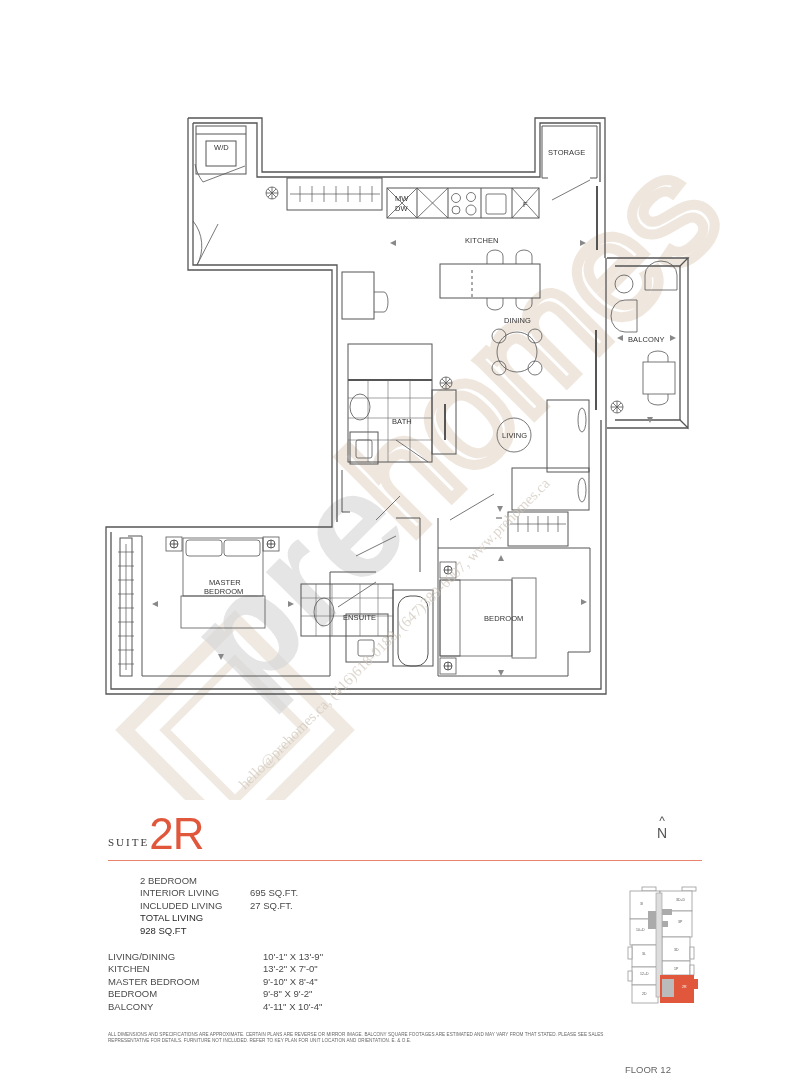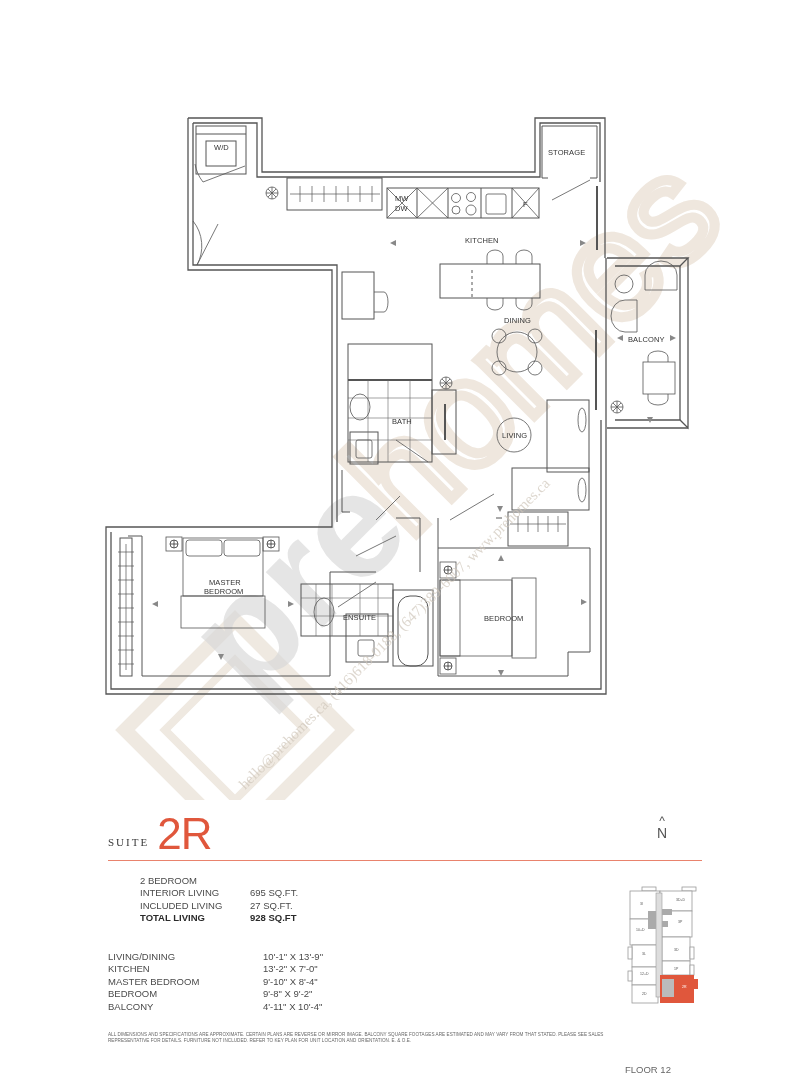--- a/index.html
+++ b/index.html
@@ -2,31 +2,31 @@
 <html><head>
 <meta charset="utf-8">
 <style>
   html, body { margin:0; padding:0; background:#ffffff; }
   body { width:810px; height:1080px; position:relative; overflow:hidden; font-family:"Liberation Sans", sans-serif; color:#4a4a4a; }
   .plan { position:absolute; left:0; top:0; width:810px; height:800px; }
   .plan svg { width:810px; height:800px; display:block; }
   .room-label { font-family:"Liberation Sans", sans-serif; font-size:7.5px; fill:#333; letter-spacing:0.1px; }
   .wm-text { font-family:"Liberation Serif", serif; font-size:15px; fill:#cfc6ba; opacity:0.7; }
   .title-row { position:absolute; left:108px; top:808px; height:48px; display:flex; align-items:flex-end; }
-  .suite-word { font-family:"Liberation Serif", serif; font-size:16px; letter-spacing:2px; color:#3a3a3a; font-variant:small-caps; margin-bottom:6px; margin-right:8px; text-transform:lowercase; }
+  .suite-word { font-family:"Liberation Serif", serif; font-size:16px; letter-spacing:2px; color:#3a3a3a; font-variant:small-caps; margin-bottom:6px; text-transform:lowercase; }
   .suite-num { font-family:"Liberation Sans", sans-serif; font-size:44px; color:#e0573c; line-height:44px; font-weight:300; letter-spacing:-1px; }
   .north { position:absolute; left:652px; top:816px; width:20px; text-align:center; color:#555; }
   .north .arrow { font-size:12px; line-height:10px; display:block; }
   .north .n { font-size:14px; line-height:14px; display:block; }
   .rule { position:absolute; left:108px; top:860px; width:594px; height:1px; background:#e9836d; }
   .specs { position:absolute; left:108px; top:875px; font-size:9.5px; line-height:12.4px; color:#4a4a4a; }
   .specs .row { display:flex;margin-left:32px; }
   .specs .k { width:110px; }
   .specs .v { }
-  .specs .bold { font-weight:bold; color:#2a2a2a; }
+  .specs .bold { font-weight:normal; color:#2a2a2a;flex-direction:column; }
   .dims { position:absolute; left:108px; top:951px; font-size:9.5px; line-height:12.4px; color:#4a4a4a; }
   .dims .row { display:flex;gap:45px; }
   .dims .k { width:110px; }
   .disclaimer { position:absolute; left:108px; top:1032px; width:600px; font-size:4.6px; line-height:6.4px; color:#666; letter-spacing:0.05px; }
   .keyplan { position:absolute; left:620px; top:875px; width:80px; height:130px; }
   .floor-label { position:absolute; left:625px; top:1064px; width:70px; text-align:left; font-size:9.5px; color:#666; }
 </style>
 </head>
 <body>
 

